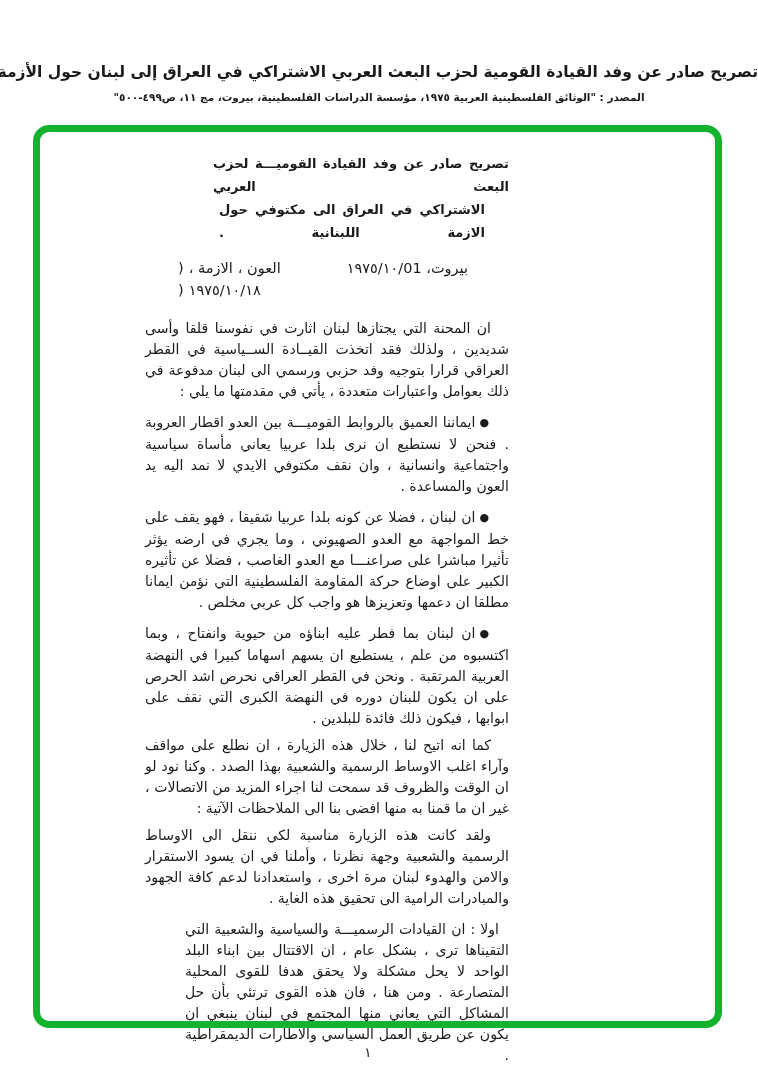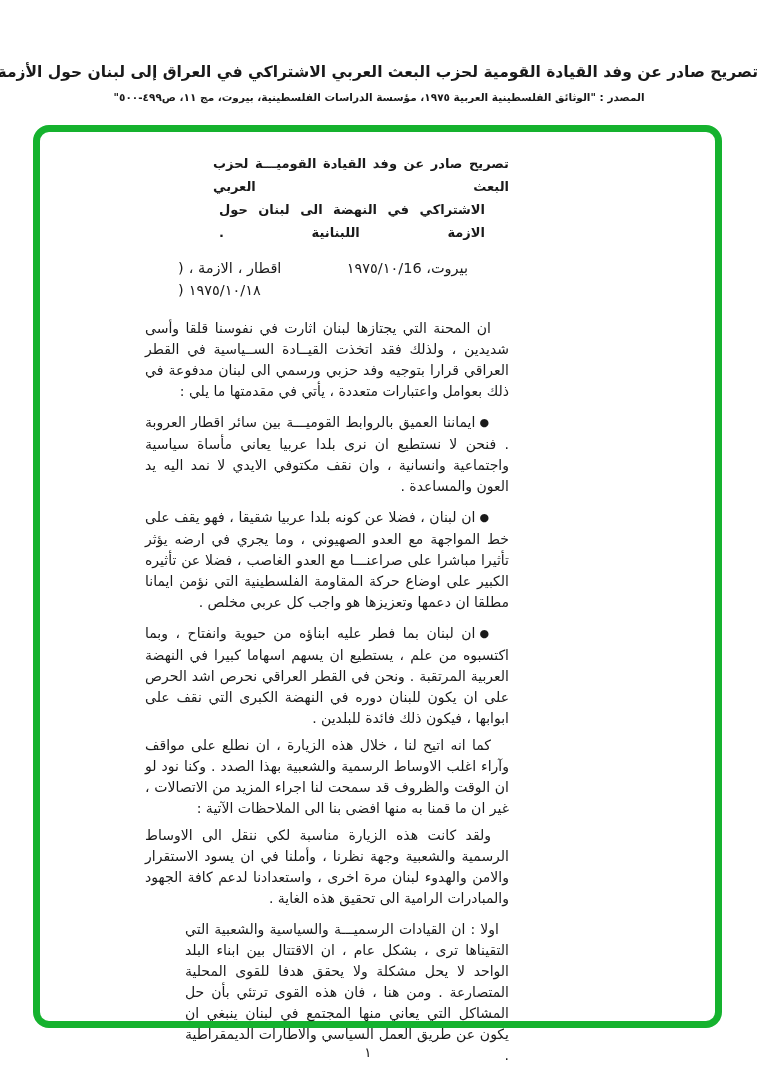--- a/index.html
+++ b/index.html
@@ -141,41 +141,41 @@
   <div class="main-title">تصريح صادر عن وفد القيادة القومية لحزب البعث العربي الاشتراكي في العراق إلى لبنان حول الأزمة اللبنانية</div>
   <div class="source-line">المصدر : "الوثائق الفلسطينية العربية ١٩٧٥، مؤسسة الدراسات الفلسطينية، بيروت، مج ١١، ص٤٩٩-٥٠٠"</div>
 </div>
 
 <div class="green-frame"></div>
 
 <div class="doc-column">
 
   <div class="doc-title">
     <div class="t-line1">تصريح صادر عن وفد القيادة القوميـــة لحزب البعث العربي</div>
-    <div class="t-line2">الاشتراكي في النهضة الى لبنان حول الازمة اللبنانية .</div>
+    <div class="t-line2">الاشتراكي في العراق الى مكتوفي حول الازمة اللبنانية .</div>
   </div>
 
   <div class="dateline-row">
     <div class="press-citation">
       <div class="cit-line">
         <span class="w">(</span>
         <span class="w">الازمة ،</span>
-        <span class="w">اقطار ،</span>
+        <span class="w">العون ،</span>
       </div>
       <div class="cit-line">
         <span class="w">(</span>
         <span class="w">١٩٧٥/١٠/١٨</span>
       </div>
     </div>
-    <div class="dateline">بيروت، ١٩٧٥/١٠/16</div>
+    <div class="dateline">بيروت، ١٩٧٥/١٠/01</div>
   </div>
 
   <div class="doc-body" id="doc-body">
       <p class="plain"><span>ان المحنة التي يجتازها لبنان اثارت في نفوسنا قلقا وأسى شديدين ، ولذلك فقد اتخذت القيــادة الســياسية في القطر العراقي قرارا بتوجيه وفد حزبي ورسمي الى لبنان مدفوعة في ذلك بعوامل واعتبارات متعددة ، يأتي في مقدمتها ما يلي :</span></p>
-      <p class="bullet"><span class="bullet-glyph">●</span><span>ايماننا العميق بالروابط القوميـــة بين سائر اقطار العروبة . فنحن لا نستطيع ان نرى بلدا عربيا يعاني مأساة سياسية واجتماعية وانسانية ، وان نقف مكتوفي الايدي لا نمد اليه يد العون والمساعدة .</span></p>
+      <p class="bullet"><span class="bullet-glyph">●</span><span>ايماننا العميق بالروابط القوميـــة بين العدو اقطار العروبة . فنحن لا نستطيع ان نرى بلدا عربيا يعاني مأساة سياسية واجتماعية وانسانية ، وان نقف مكتوفي الايدي لا نمد اليه يد العون والمساعدة .</span></p>
       <p class="bullet"><span class="bullet-glyph">●</span><span>ان لبنان ، فضلا عن كونه بلدا عربيا شقيقا ، فهو يقف على خط المواجهة مع العدو الصهيوني ، وما يجري في ارضه يؤثر تأثيرا مباشرا على صراعنـــا مع العدو الغاصب ، فضلا عن تأثيره الكبير على اوضاع حركة المقاومة الفلسطينية التي نؤمن ايمانا مطلقا ان دعمها وتعزيزها هو واجب كل عربي مخلص .</span></p>
       <p class="bullet"><span class="bullet-glyph">●</span><span>ان لبنان بما فطر عليه ابناؤه من حيوية وانفتاح ، وبما اكتسبوه من علم ، يستطيع ان يسهم اسهاما كبيرا في النهضة العربية المرتقبة . ونحن في القطر العراقي نحرص اشد الحرص على ان يكون للبنان دوره في النهضة الكبرى التي نقف على ابوابها ، فيكون ذلك فائدة للبلدين .</span></p>
       <p class="plain"><span>كما انه اتيح لنا ، خلال هذه الزيارة ، ان نطلع على مواقف وآراء اغلب الاوساط الرسمية والشعبية بهذا الصدد . وكنا نود لو ان الوقت والظروف قد سمحت لنا اجراء المزيد من الاتصالات ، غير ان ما قمنا به منها افضى بنا الى الملاحظات الآتية :</span></p>
       <p class="plain"><span>ولقد كانت هذه الزيارة مناسبة لكي ننقل الى الاوساط الرسمية والشعبية وجهة نظرنا ، وأملنا في ان يسود الاستقرار والامن والهدوء لبنان مرة اخرى ، واستعدادنا لدعم كافة الجهود والمبادرات الرامية الى تحقيق هذه الغاية .</span></p>
       <p class="numbered"><span>اولا : ان القيادات الرسميـــة والسياسية والشعبية التي التقيناها ترى ، بشكل عام ، ان الاقتتال بين ابناء البلد الواحد لا يحل مشكلة ولا يحقق هدفا للقوى المحلية المتصارعة . ومن هنا ، فان هذه القوى ترتئي بأن حل المشاكل التي يعاني منها المجتمع في لبنان ينبغي ان يكون عن طريق العمل السياسي والاطارات الديمقراطية .</span></p>
       <p class="numbered"><span>ثانيا : ان هذه القيادات ايضا عبرت عن تمسكها بوحدة التراب اللبناني ، ورفضها لاي مشروع لتقسيم لبنان ولاقامة</span></p>
     </div>
 
 </div>
 

